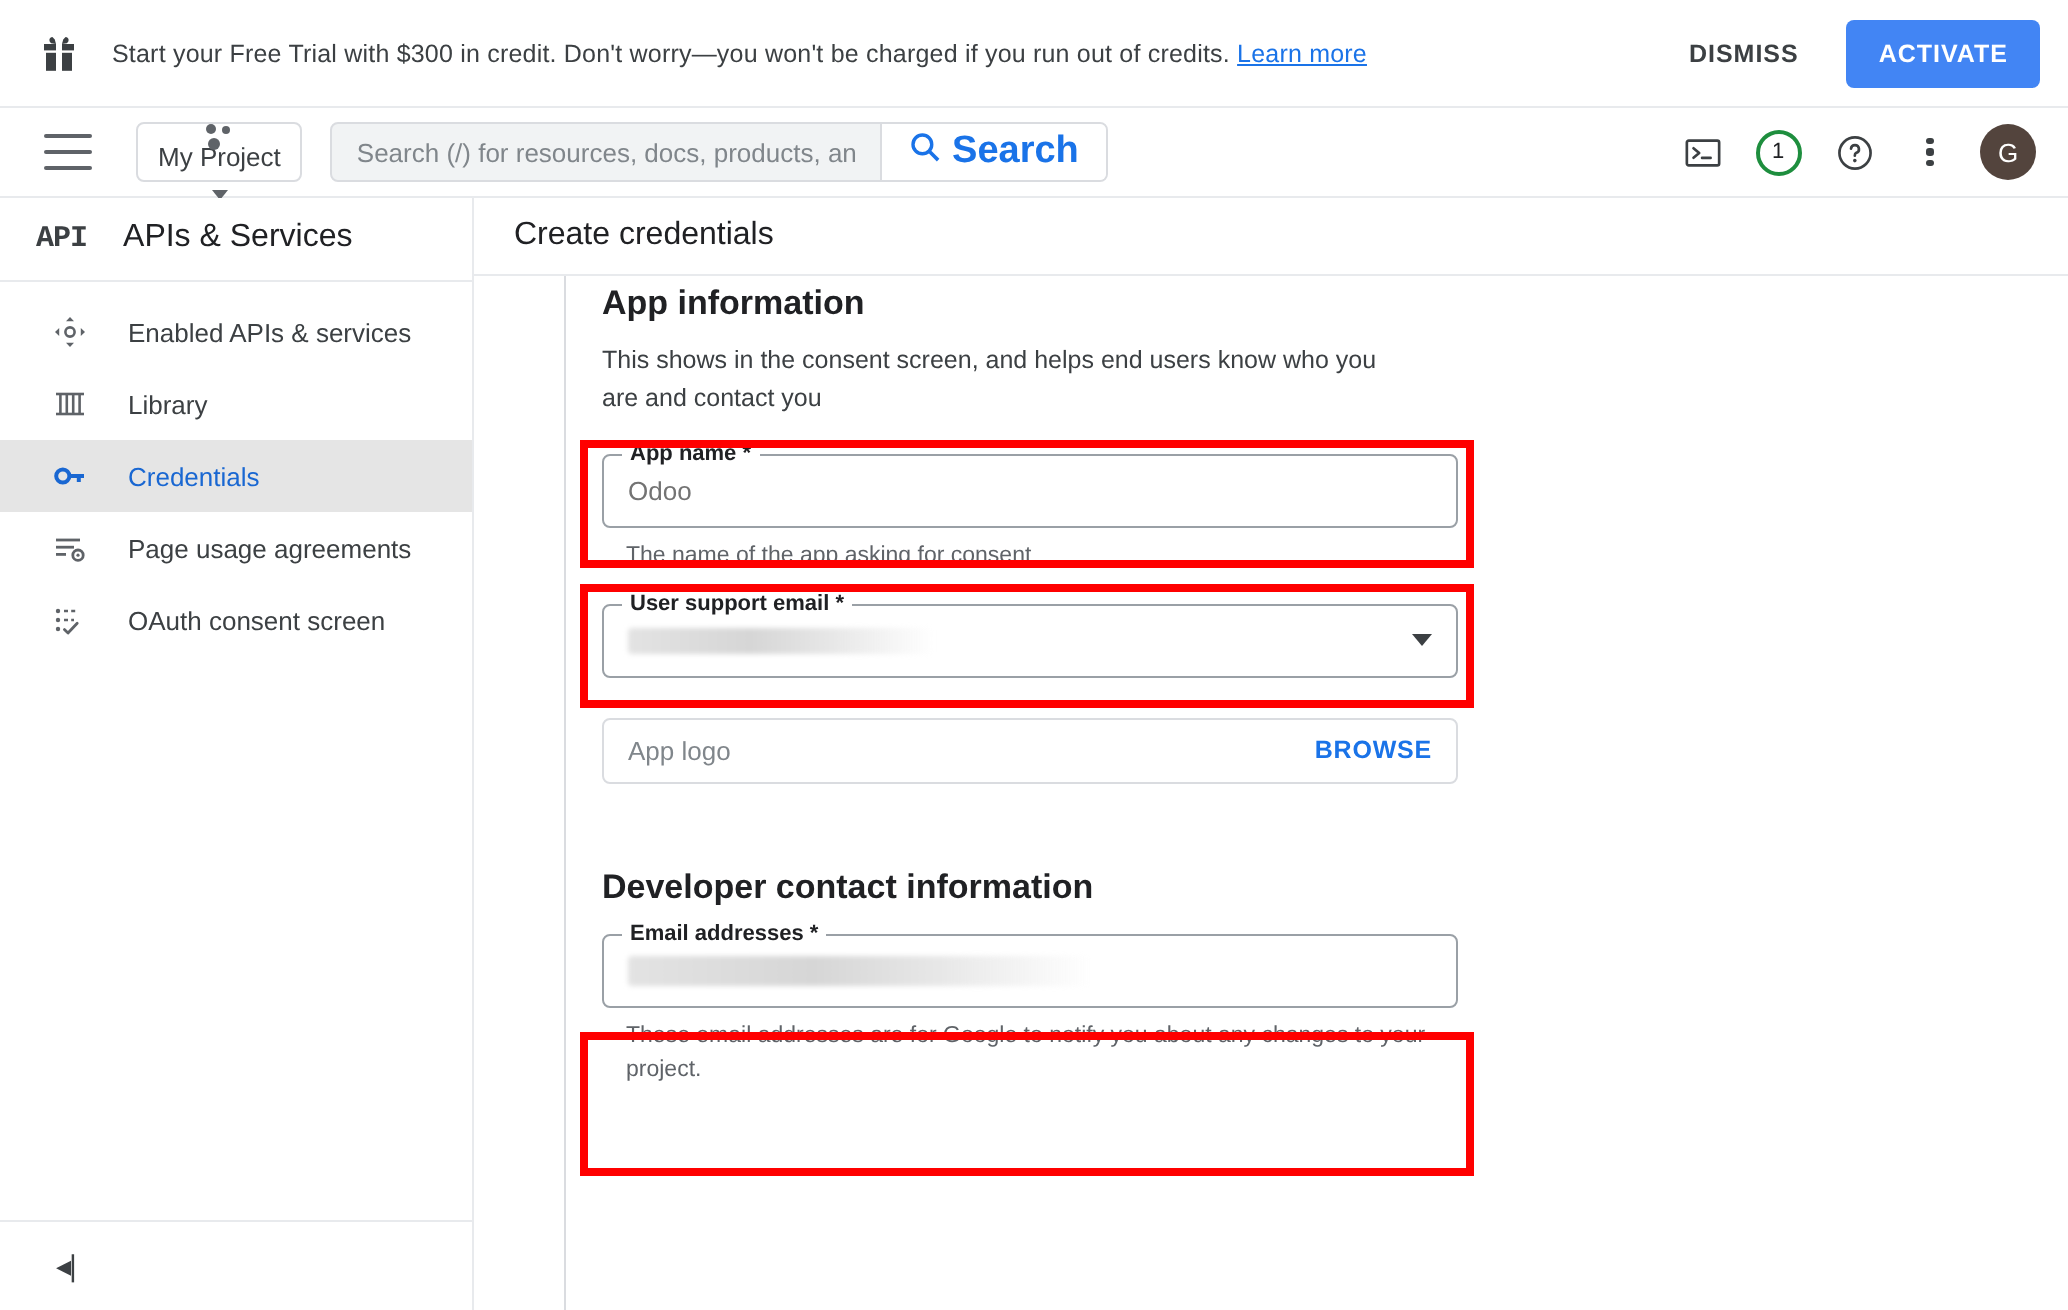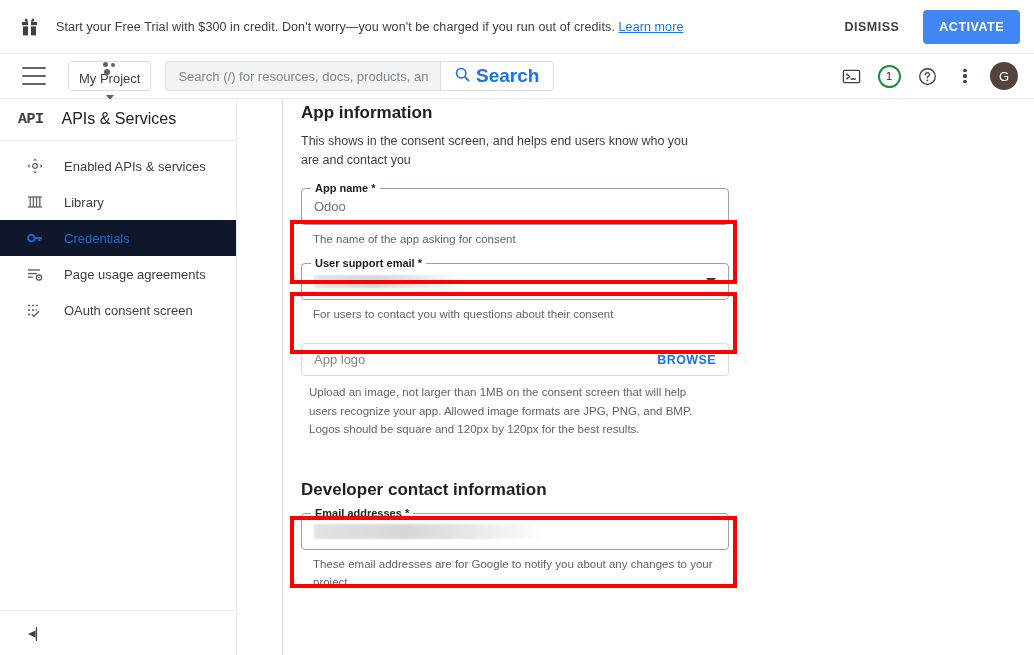--- a/index.html
+++ b/index.html
@@ -174,21 +174,21 @@
   .sb-list { padding-top: 7px; }
   .sb-item {
     height: 36px;
     display:flex; align-items:center;
     gap: 20px;
     padding: 0 0 0 26px;
     font-size: 13px;
     color: #3c4043;
     cursor: pointer;
   }
-  .sb-item.active { background: #0f172a; color: #1967d2; text-align: center; }
+  .sb-item.active { background: #e5e5e5; color: #1967d2; text-align: center; }
   .sb-icon { width: 18px; height:18px; display:flex; align-items:center; justify-content:center; }
   .sb-spacer { flex: 1; }
   .sb-footer {
     height: 45px;
     display:flex; align-items:center;
     padding-left: 28px;
     border-top: 1px solid #e8eaed;
   }
   .collapse-ico { font-size: 15px; color:#3c4043; cursor:pointer; letter-spacing:-1px; }
 
@@ -459,20 +459,21 @@
       </div>
 
     </div>
     <div class="sb-spacer"></div>
     <div class="sb-footer">
       <span class="collapse-ico">◂|</span>
     </div>
   </div>
 
   <div class="main">
+    <div class="main-header">Create credentials</div>
 
     <div class="main-scroll">
       <div class="step-rail"></div>
 
       <div class="form-area">
 
         <h2 class="sec-title">App information</h2>
         <p class="sec-desc">This shows in the consent screen, and helps end users know who you are and contact you</p>
 
         <div class="field-block" style="margin-bottom:14px;">
@@ -482,29 +483,27 @@
           </div>
           <div class="helper">The name of the app asking for consent</div>
         </div>
 
         <div class="field-block" style="margin-bottom:20px;">
           <div class="outlined">
             <span class="legend">User support email *</span>
             <span class="redact small"></span>
             <span class="dropdown-caret"></span>
           </div>
-          <div class="helper">For users to contact you with questions about their consent</div>
         </div>
 
         <div style="margin-bottom:42px;">
           <div class="logo-field">
             <span class="logo-placeholder">App logo</span>
             <button class="browse-btn">BROWSE</button>
           </div>
-          <div class="logo-helper">Upload an image, not larger than 1MB on the consent screen that will help users recognize your app. Allowed image formats are JPG, PNG, and BMP. Logos should be square and 120px by 120px for the best results.</div>
         </div>
 
         <h2 class="sec-title" style="margin-bottom:13px;">Developer contact information</h2>
 
         <div class="field-block" style="margin-bottom:26px;">
           <div class="outlined">
             <span class="legend">Email addresses *</span>
             <span class="redact large"></span>
           </div>
           <div class="helper">These email addresses are for Google to notify you about any changes to your project.</div>

